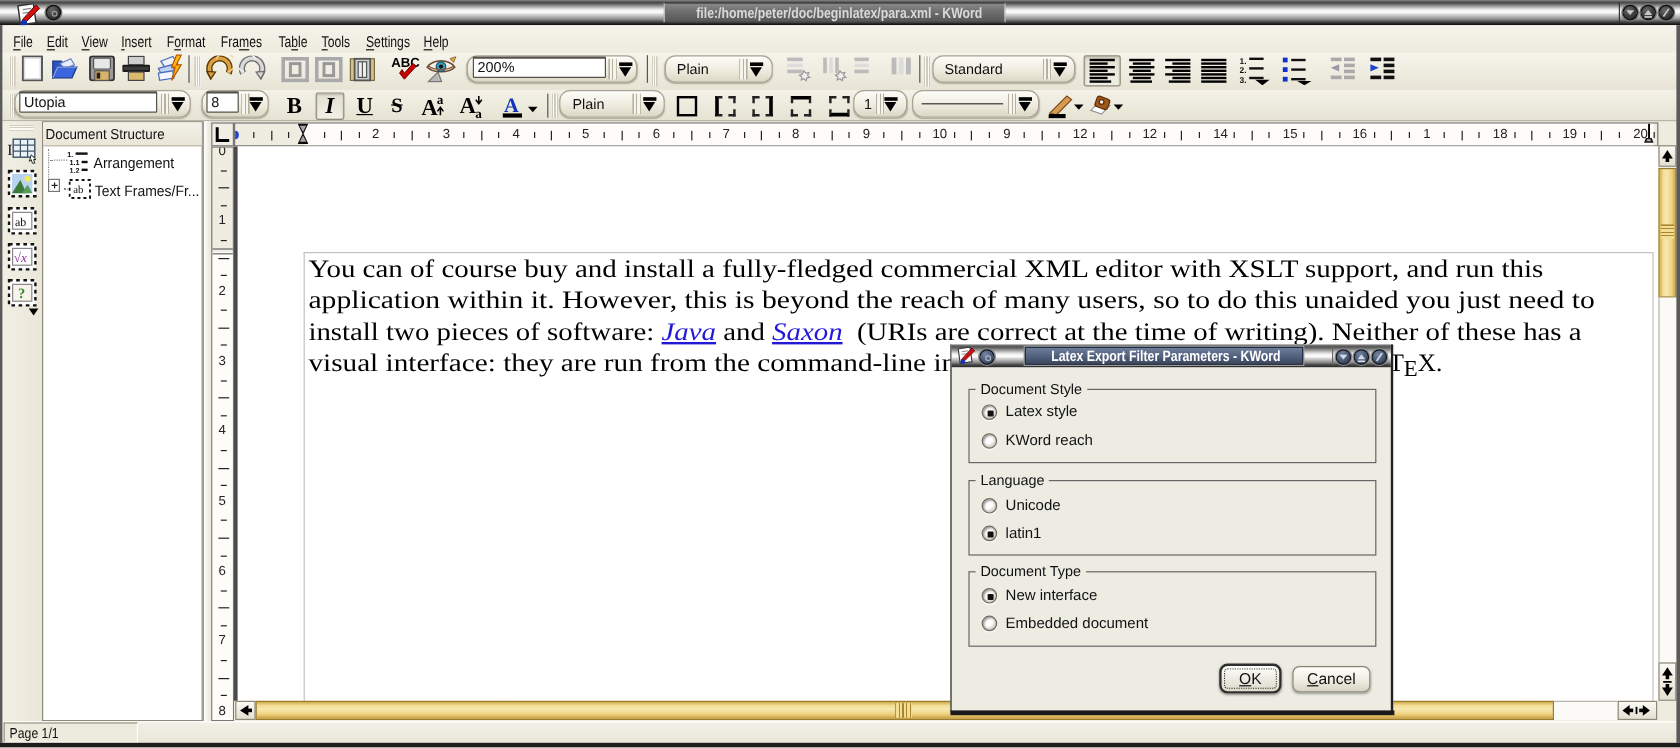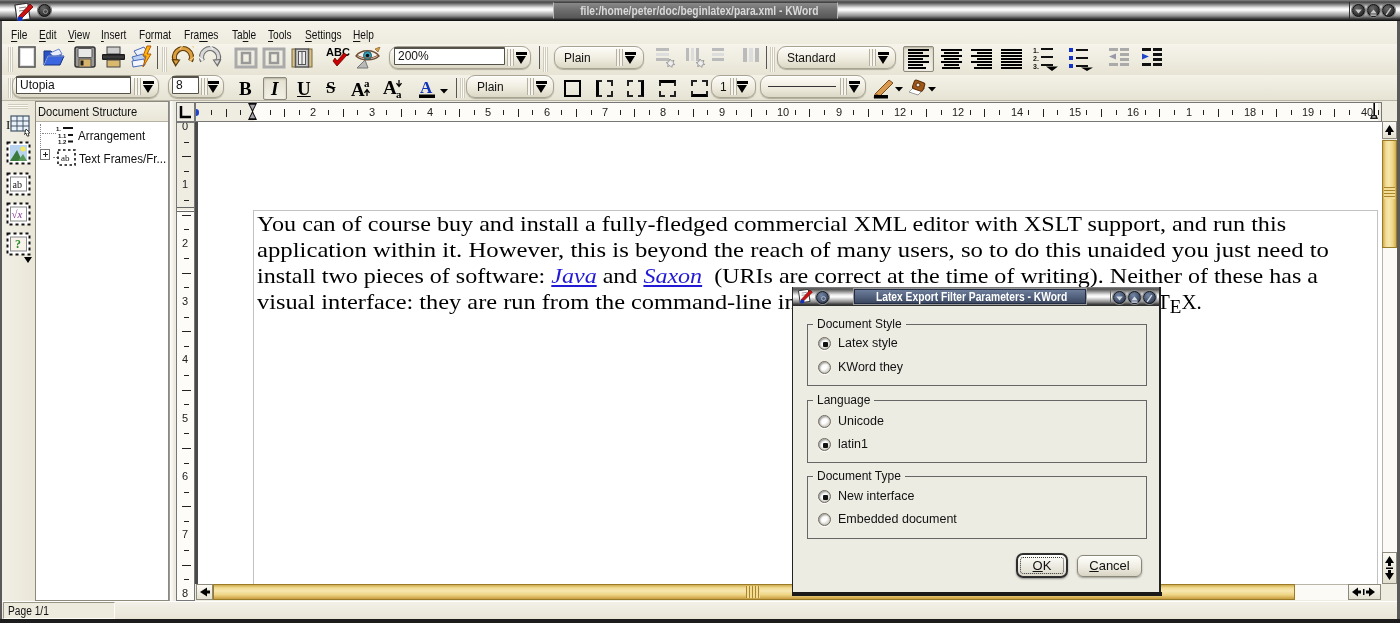--- a/index.html
+++ b/index.html
@@ -536,21 +536,21 @@
 <div class="htick" style="left:1022px;top:6px;height:8px;"></div>
 <div class="htick" style="left:1036px;top:7px;height:5px;"></div>
 <div class="rnum" style="left:1048px;top:3px;">18</div>
 <div class="htick" style="left:1066px;top:7px;height:5px;"></div>
 <div class="htick" style="left:1080px;top:6px;height:8px;"></div>
 <div class="htick" style="left:1095px;top:7px;height:5px;"></div>
 <div class="rnum" style="left:1106px;top:3px;">19</div>
 <div class="htick" style="left:1124px;top:7px;height:5px;"></div>
 <div class="htick" style="left:1138px;top:6px;height:8px;"></div>
 <div class="htick" style="left:1153px;top:7px;height:5px;"></div>
-<div class="rnum" style="left:1165px;top:3px;">40</div>
+<div class="rnum" style="left:1165px;top:3px;">20</div>
 <div class="htick" style="left:1182px;top:7px;height:5px;"></div>
 </div>
 <div class="abs" style="left:248px;top:103px;width:9px;height:17px;"><svg width="9" height="17">
 <polygon points="0,0 9,0 4.9,8.5 9,17 0,17 4.1,8.5" fill="#0a0a0a"></polygon>
 <polygon points="1.8,1.8 7.2,1.8 4.5,7" fill="#a8a4ae"></polygon>
 <polygon points="1.8,15.2 7.2,15.2 4.5,10" fill="#a8a4ae"></polygon>
 </svg></div>
 <div class="abs" style="left:196px;top:109px;width:3px;height:7px;background:#2244cc;border-radius:0 3px 3px 0;"></div>
 <div class="abs" style="left:1369px;top:103px;width:10px;height:17px;"><svg width="10" height="17">
 <rect x="4.4" y="0" width="1.6" height="14" fill="#000"></rect>
@@ -668,21 +668,21 @@
 <div class="dwbtn" style="position:absolute;left:350px;top:4px;">
       <span style="position:absolute;left:-1px;top:-1px;"><svg width="13" height="13">
           <line x1="8.8" y1="3.2" x2="4.2" y2="9.8" stroke="#d4dae6" stroke-width="1.4"></line>
         </svg></span>
     </div>
 <div class="gbox" style="left:14px;top:37px;width:340px;height:62px;"></div>
 <div class="glabel" style="left:20px;top:30px;">Document Style</div>
 <div class="radio sel" style="left:25px;top:50px;"></div>
 <div class="rlabel" style="left:45px;top:49px;">Latex style</div>
 <div class="radio" style="left:25px;top:74px;"></div>
-<div class="rlabel" style="left:45px;top:73px;">KWord they</div>
+<div class="rlabel" style="left:45px;top:73px;">KWord reach</div>
 <div class="gbox" style="left:14px;top:113px;width:340px;height:63px;"></div>
 <div class="glabel" style="left:20px;top:106px;">Language</div>
 <div class="radio" style="left:25px;top:128px;"></div>
 <div class="rlabel" style="left:45px;top:127px;">Unicode</div>
 <div class="radio sel" style="left:25px;top:151px;"></div>
 <div class="rlabel" style="left:45px;top:150px;">latin1</div>
 <div class="gbox" style="left:14px;top:189px;width:340px;height:63px;"></div>
 <div class="glabel" style="left:20px;top:182px;">Document Type</div>
 <div class="radio sel" style="left:25px;top:203px;"></div>
 <div class="rlabel" style="left:45px;top:202px;">New interface</div>

